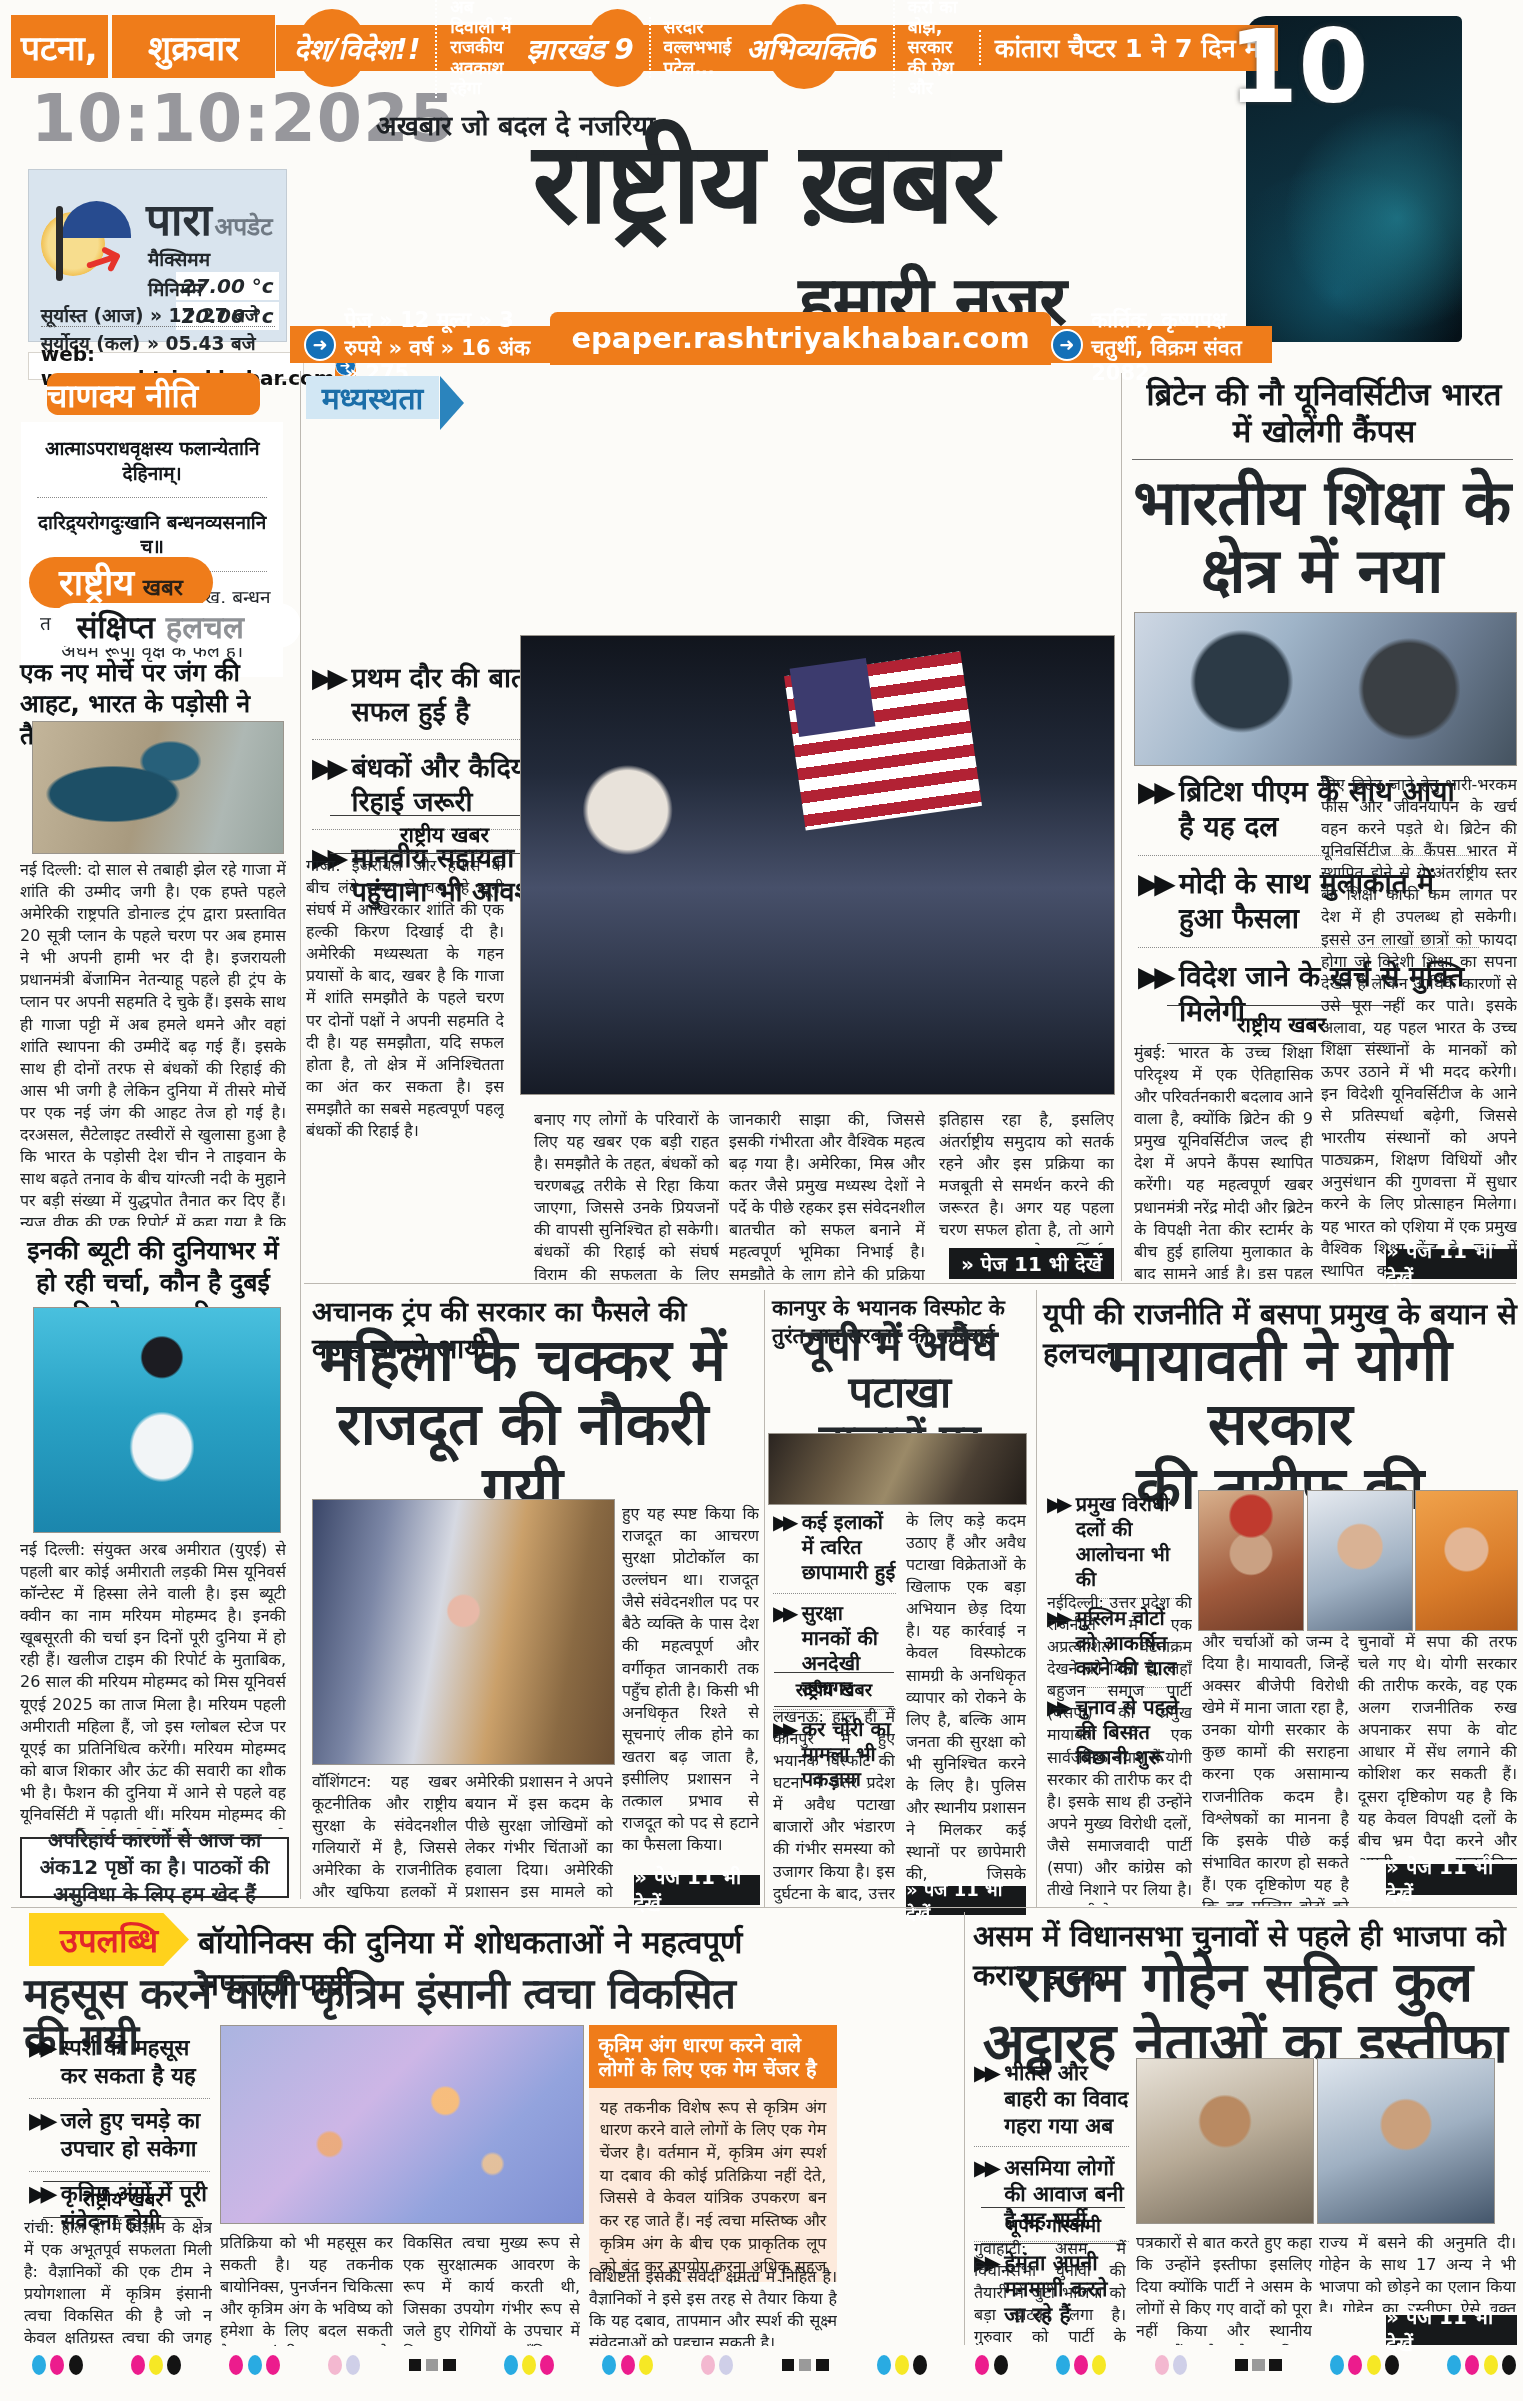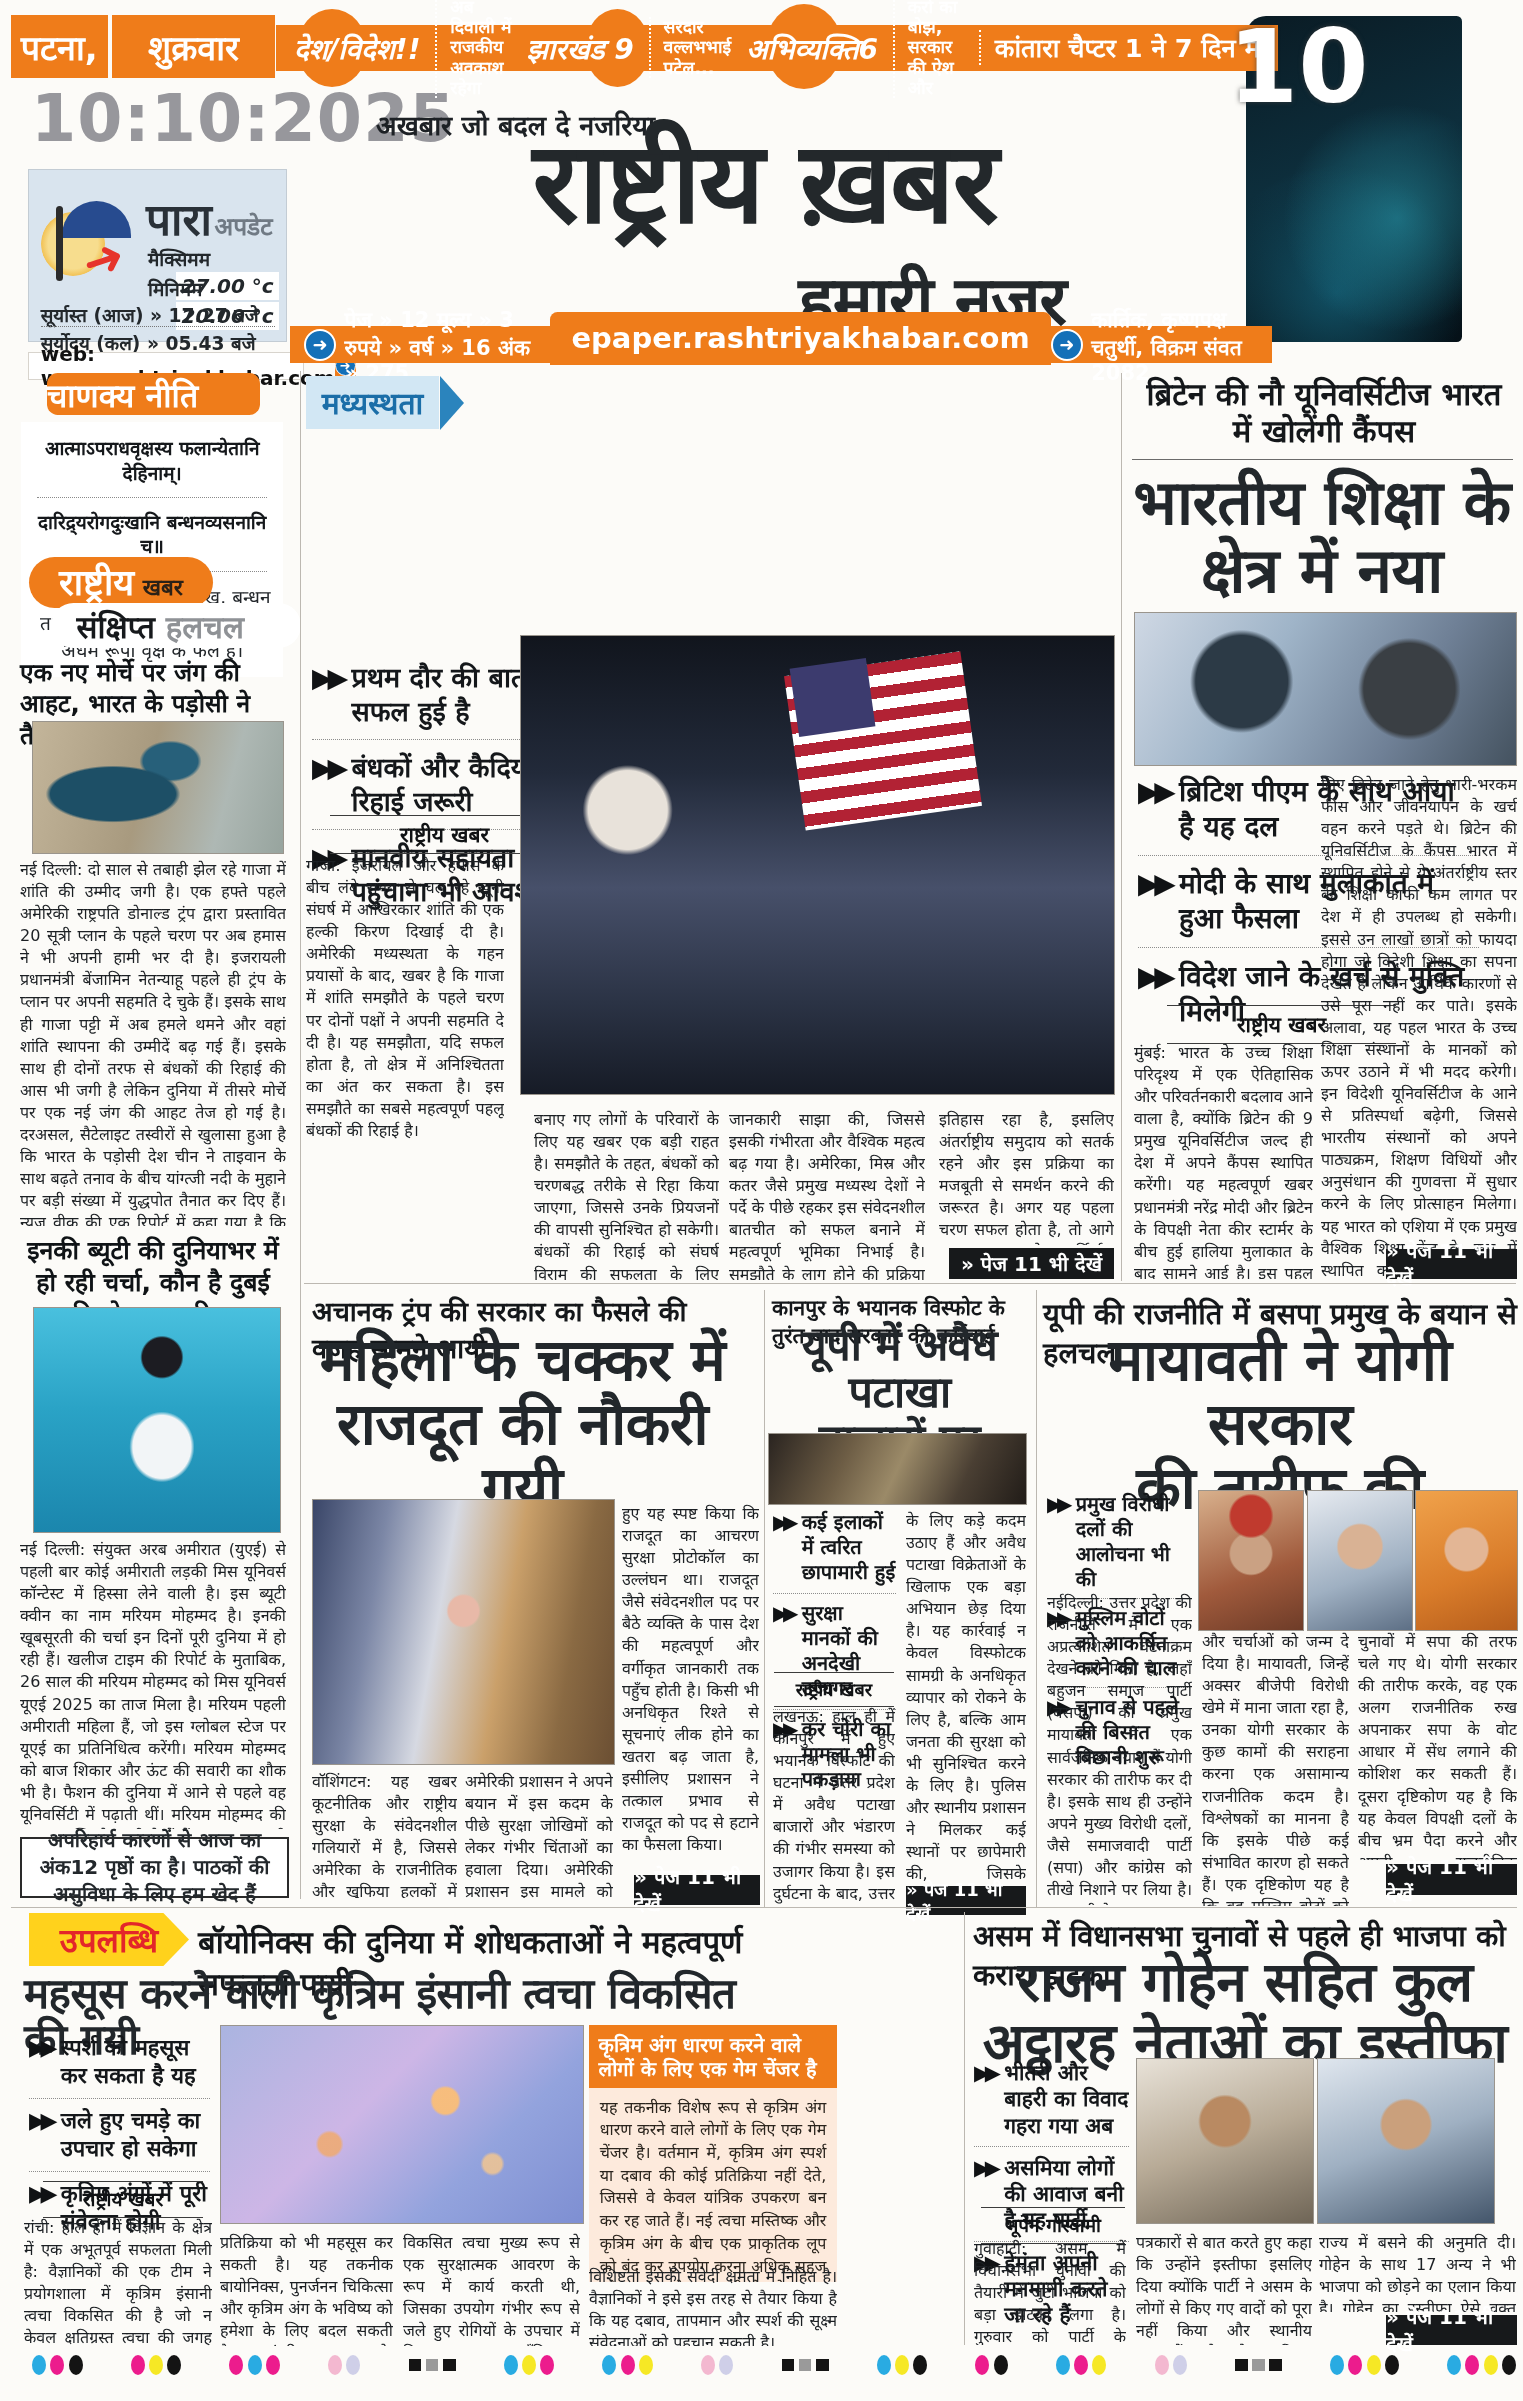--- a/index.html
+++ b/index.html
@@ -205,21 +205,21 @@
                          linear-gradient(180deg,#49c0de 0%,#2aa3c6 45%,#1b86ad 100%);"></div>
   <div class="abs bodytxt" style="left:20px;top:1539px;width:266px;height:290px;">
     <span>नई दिल्ली: संयुक्त अरब अमीरात (युएई) से पहली बार कोई अमीराती लड़की मिस यूनिवर्स कॉन्टेस्ट में हिस्सा लेने वाली है। इस ब्यूटी क्वीन का नाम मरियम मोहम्मद है। इनकी खूबसूरती की चर्चा इन दिनों पूरी दुनिया में हो रही हैं। खलीज टाइम की रिपोर्ट के मुताबिक, 26 साल की मरियम मोहम्मद को मिस यूनिवर्स यूएई 2025 का ताज मिला है। मरियम पहली अमीराती महिला हैं, जो इस ग्लोबल स्टेज पर यूएई का प्रतिनिधित्व करेंगी। मरियम मोहम्मद को बाज शिकार और ऊंट की सवारी का शौक भी है। फैशन की दुनिया में आने से पहले वह यूनिवर्सिटी में पढ़ाती थीं। मरियम मोहम्मद की इस उपलब्धि ने खाड़ी देशों में हलचल मचा दी है। वे अपनी जीत को खाड़ी की महिलाओं के आत्मविश्वास की नई पहचान के रूप में देखने की आलोकप्रियता दिशा दें रही हैं। महत्वाकांक्षी, जिज्ञासु और प्रेरित महिलाओं की आवाज बनना चाहती हूं।</span>
   </div>
   <div class="abs noticebox" style="left:20px;top:1837px;width:246px;height:46px;">
     <span>अपरिहार्य कारणों से आज का अंक12 पृष्ठों का है। पाठकों की असुविधा के लिए हम खेद हैं</span>
   </div>
 
   <div class="vrule" style="left:300px;top:371px;height:1528px;"></div>
 
-  <div class="abs kicklabel" style="left:306px;top:376px;width:133px;height:53px;">
+  <div class="abs kicklabel" style="left:306px;top:376px;width:133px;height:43px;">
     <span>मध्यस्थता</span>
   </div>
   <div class="kl-arrow" style="left:440px;top:376px;position:absolute;"></div>
 
   <div class="abs bullets" style="left:312px;top:661px;width:274px;font-size:27px;">
     <div class="bullet">
         <span class="bul">▶▶</span>
         <span>प्रथम दौर की बात चीत सफल हुई है</span>
       </div>
     <div class="bsep"></div>

